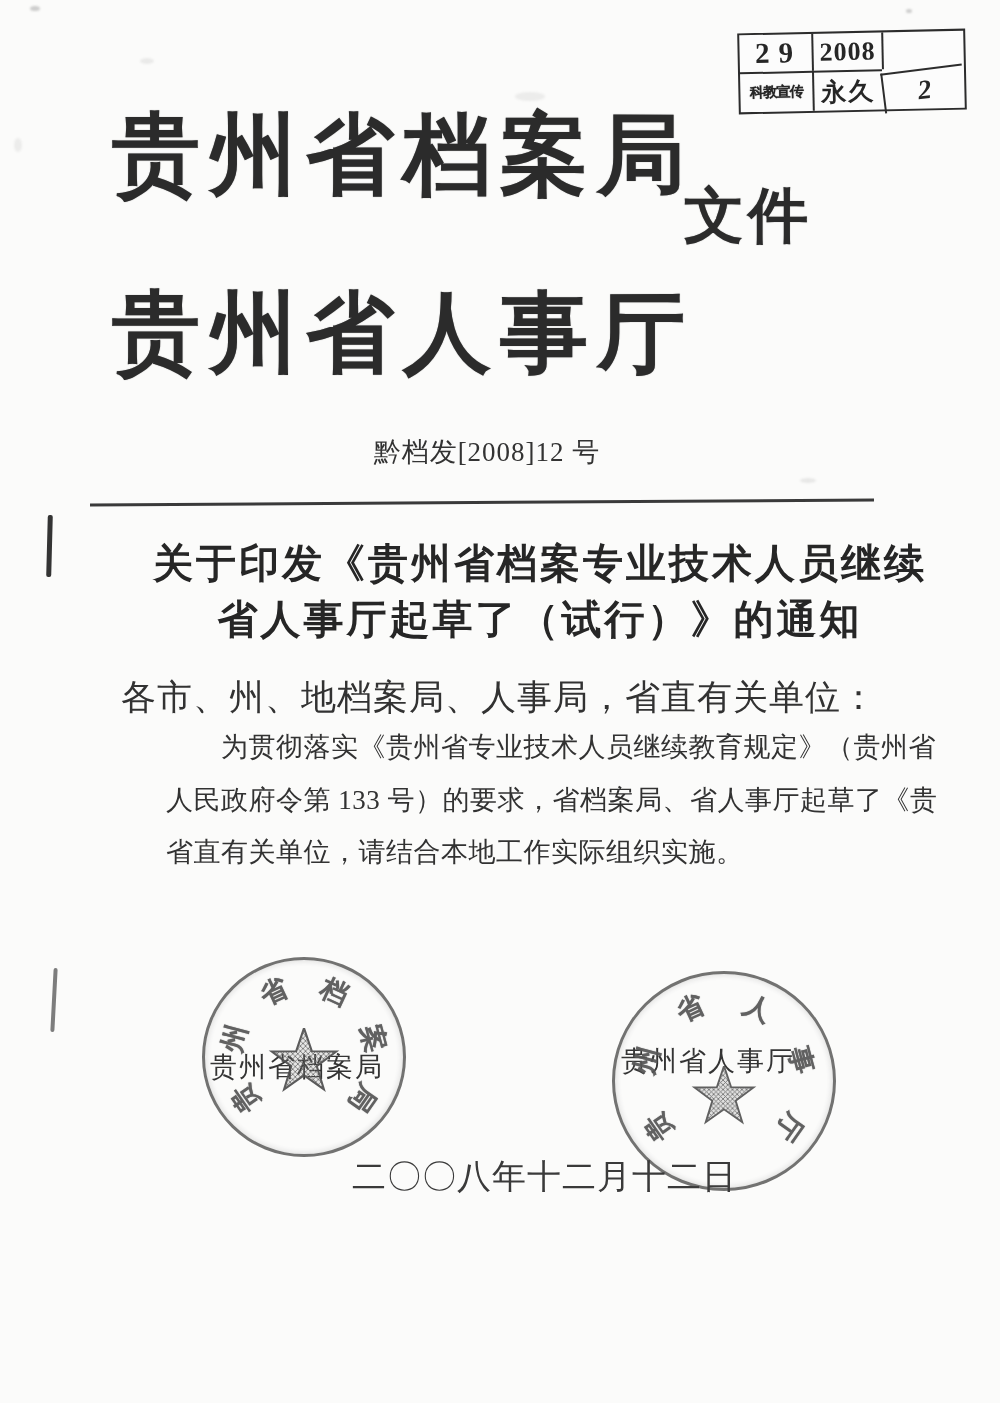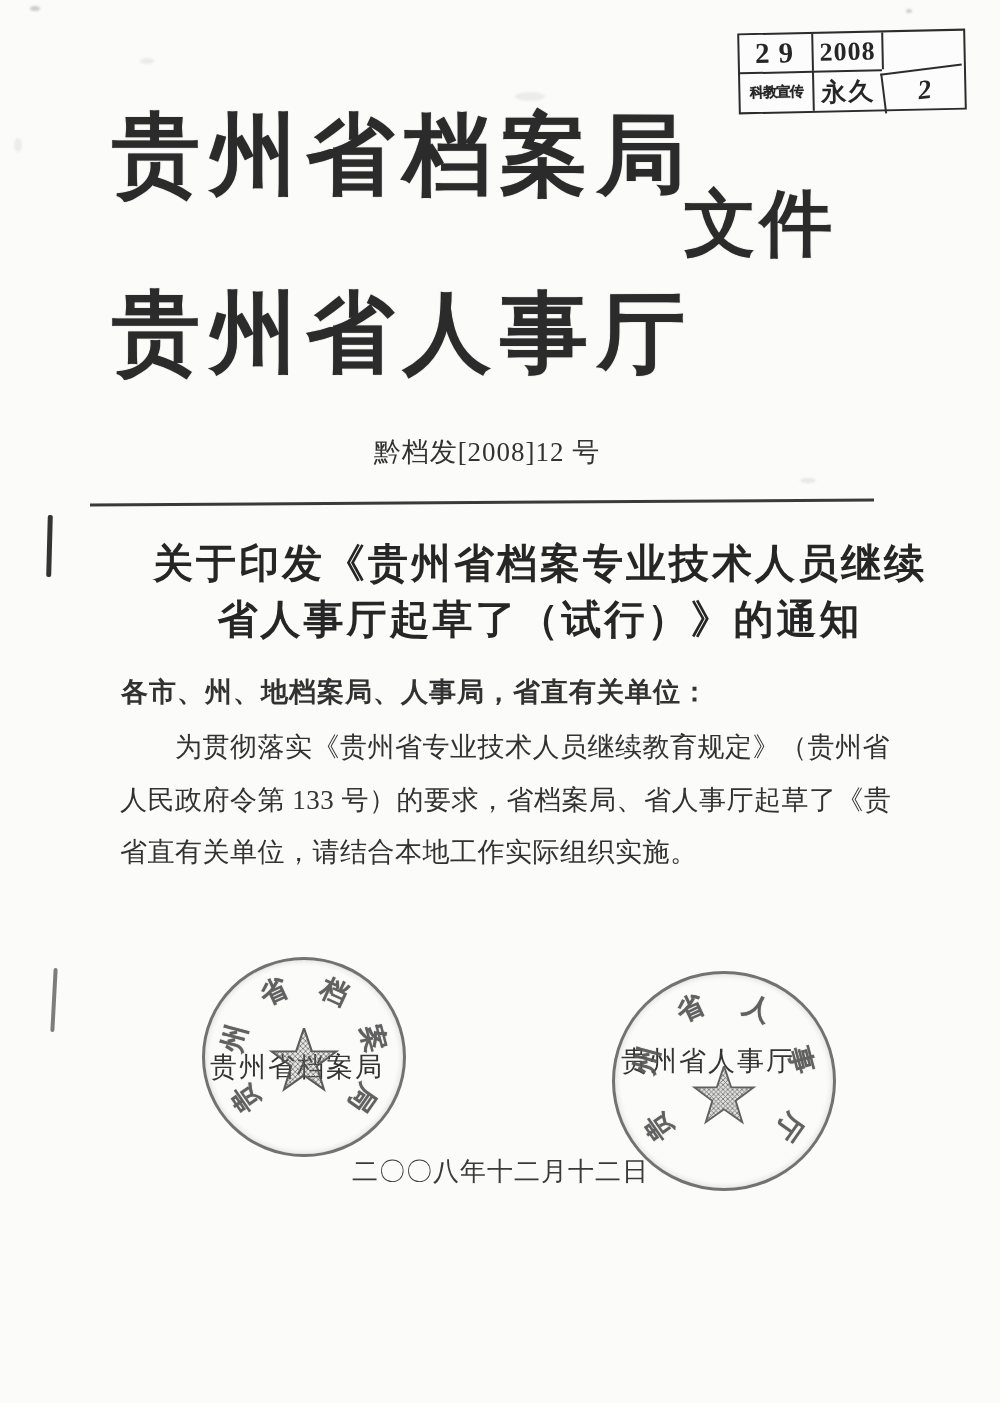--- a/index.html
+++ b/index.html
@@ -30,21 +30,21 @@
   
   .issuer{
     position:absolute;left:112px;white-space:nowrap;
     font-size:88px;font-weight:bold;letter-spacing:9px;color:#2b2b2b;
     text-shadow:0 0 1px rgba(40,40,40,.55);
   }
   .issuer-top{top:96px;}
   .issuer-bottom{top:274px;}
   .doc-word{
     position:absolute;left:684px;top:176px;white-space:nowrap;
-    font-size:72px;font-weight:bold;letter-spacing:4px;color:#2b2b2b;
+    font-size:60px;font-weight:bold;letter-spacing:4px;color:#2b2b2b;
     text-shadow:0 0 1px rgba(40,40,40,.55);
   }
   .doc-number{
     position:absolute;left:0;top:434px;width:1000px;text-align:center;
     font-size:27px;color:#333;letter-spacing:1px;transform:translateX(-13px);
   }
   .rule{
     position:absolute;left:90px;top:501px;width:784px;height:3px;
     background:#3a3a3a;transform:rotate(-0.35deg);
   }
@@ -56,31 +56,31 @@
     position:absolute;left:52px;top:968px;width:4px;height:64px;
     background:#7d7d7d;border-radius:2px;transform:rotate(3deg);
   }
   
   .title{
     position:absolute;left:0;top:536px;width:992px;text-align:center;
     font-size:40px;font-weight:bold;letter-spacing:3px;line-height:56px;color:#262626;margin-left:44px;
   }
   
   .salutation{
-    position:absolute;left:121px;top:674px;font-size:27px;letter-spacing:1px;
-    color:#323232;white-space:nowrap;font-weight:bold;
+    position:absolute;left:121px;top:674px;font-size:35px;letter-spacing:1px;
+    color:#323232;white-space:nowrap;
   }
   .para{position:absolute;left:120px;top:729px;width:800px;font-size:27px;letter-spacing:.5px;color:#323232;}
-  .para .pline{height:52.5px;white-space:nowrap;}
+  .para .pline{height:52.5px;white-space:nowrap;margin-left:46px;}
   .para .pline.indent{padding-left:55px;}
   
   .sign-name{position:absolute;font-size:27px;letter-spacing:2px;color:#343434;white-space:nowrap;z-index:2;}
   .sign-name-left{left:210px;top:1049px;}
   .sign-name-right{left:621px;top:1043px;}
-  .date-line{position:absolute;left:352px;top:1154px;font-size:26px;letter-spacing:1px;color:#3a3a3a;white-space:nowrap;z-index:2;}
+  .date-line{position:absolute;left:352px;top:1154px;font-size:34px;letter-spacing:1px;color:#3a3a3a;white-space:nowrap;z-index:2;}
   .seal{
     position:absolute;border-radius:50%;z-index:5;
     border:3px solid rgba(62,62,62,.78);
     filter:blur(.4px);opacity:.93;
     box-shadow:inset 0 0 6px rgba(90,90,90,.25);
   }
   .seal-left{left:202px;top:957px;width:198px;height:194px;}
   .seal-right{left:612px;top:971px;width:218px;height:214px;}
   .seal .ring{position:absolute;left:50%;top:50%;width:0;height:0;}
   .seal .ring span{

